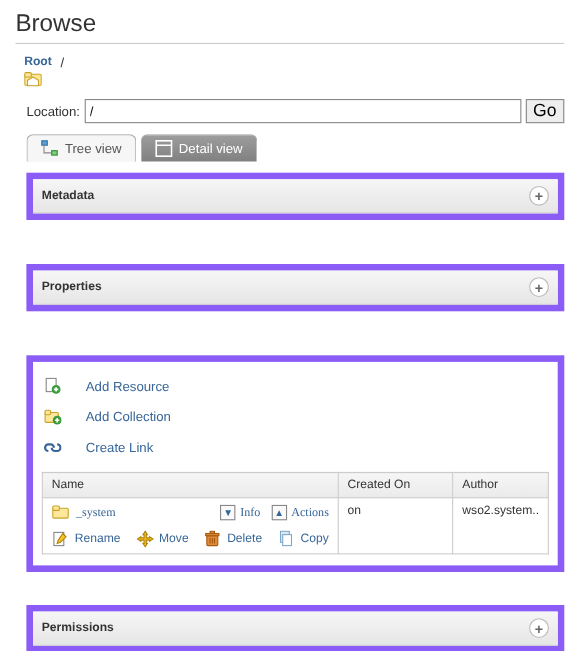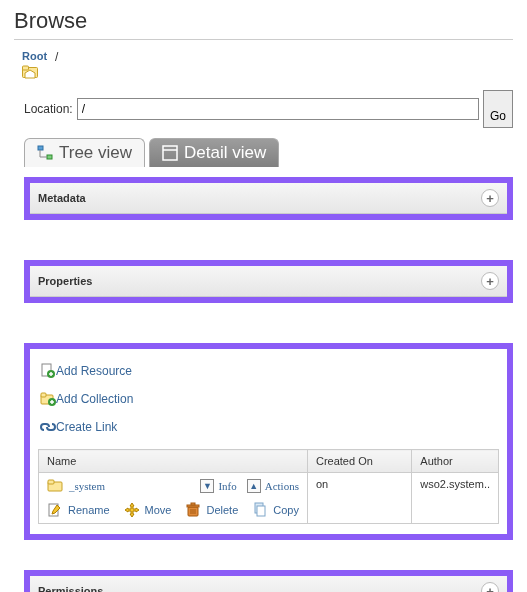--- a/index.html
+++ b/index.html
@@ -9,36 +9,36 @@
   .breadcrumb .bc-link { color: #3B5998; cursor: pointer; }
   h1.page-title { font-size: 22px; font-weight: normal; color: #333; border-bottom: 1px solid #ccc; padding-bottom: 5px; margin-bottom: 10px; }
   .root-row { display: flex; align-items: flex-start; gap: 8px; margin: 5px 0 10px 8px; }
   .root-icon-block { display: flex; flex-direction: column; align-items: flex-start; gap: 2px; }
   .root-label { color: #386698; font-size: 11px; font-weight: bold; }
   .root-icon-svg { width: 16px; height: 16px; }
   .slash { color: #333; margin-top: 0; }
   .location-row { display: flex; align-items: center; gap: 4px; margin: 5px 0 10px 10px; }
   .location-label { color: #333; }
   .location-input { flex: 1; border: 1px solid #888; height: 22px; padding: 2px 4px; font-size: 12px; }
-  .go-btn { border: 1px solid #888; background: #eee; height: 22px; padding: 18px 6px; font-size: 12px; cursor: pointer; }
+  .go-btn { border: 1px solid #888; background: #eee; height: 22px; padding: 1px 6px; font-size: 16px; cursor: pointer; }
   .tabs { display: flex; align-items: flex-end; gap: 4px; margin: 6px 0 0 10px; }
-  .tab { display: inline-flex; align-items: center; gap: 6px; border: 1px solid #aaa; border-bottom: none; border-radius: 6px 6px 0 0; padding: 4px 12px; font-size: 17px; cursor: pointer; }
+  .tab { display: inline-flex; align-items: center; gap: 6px; border: 1px solid #aaa; border-bottom: none; border-radius: 6px 6px 0 0; padding: 4px 12px; font-size: 12px; cursor: pointer; }
   .tab.inactive { background: #f6f6f6; color: #555; }
   .tab.active { background: linear-gradient(#9d9d9d, #808080); color: #fff; }
   .tab-icon { width: 14px; height: 14px; display: inline-block; }
   .tab-icon.tree { }
   .tab-icon.detail { }
   .panel { margin: 10px 0 0 10px; border: 6px solid #8b5cf6; }
   .panel-header { background: linear-gradient(#f6f6f6, #e6e6e6); border-bottom: 1px solid #ccc; padding: 6px 8px; display: flex; align-items: center; justify-content: space-between; }
   .panel-title { font-weight: bold; font-size: 11px; color: #333; }
   .expand-btn { width: 18px; height: 18px; border: 1px solid #bbb; border-radius: 50%; background: #fff; display: inline-flex; align-items: center; justify-content: center; font-weight: bold; color: #666; cursor: pointer; font-size: 13px; line-height: 1; }
   .panel-body { padding: 10px 8px; }
   .panel-spacer { height: 30px; }
   .action-links { display: flex; flex-direction: column; gap: 12px; padding: 4px 2px 14px 2px; }
-  .action-link { display: inline-flex; align-items: center; gap: 0; color: #386698; cursor: pointer; }
+  .action-link { display: inline-flex; align-items: center; gap: 22px; color: #386698; cursor: pointer; }
   .ic { width: 16px; height: 16px; display: inline-block; flex-shrink: 0; }
   table.entries { width: 100%; border-collapse: collapse; border: 1px solid #ccc; }
   table.entries th { background: linear-gradient(#f6f6f6, #eaeaea); border: 1px solid #ccc; text-align: left; font-weight: normal; padding: 5px 8px; color: #333; font-size: 11px; }
   table.entries td { border: 1px solid #ccc; padding: 5px 8px; vertical-align: top; color: #333; font-size: 11px; }
   .name-cell { display: flex; flex-direction: column; gap: 8px; }
   .name-row1 { display: flex; align-items: center; justify-content: space-between; font-family: Liberation Serif, serif; }
   .name-left { display: inline-flex; align-items: center; gap: 6px; }
   .entry-name { color: #386698; cursor: pointer; }
   .name-right { display: inline-flex; align-items: center; gap: 10px; }
   .mini-action { display: inline-flex; align-items: center; gap: 4px; color: #386698; cursor: pointer; }

